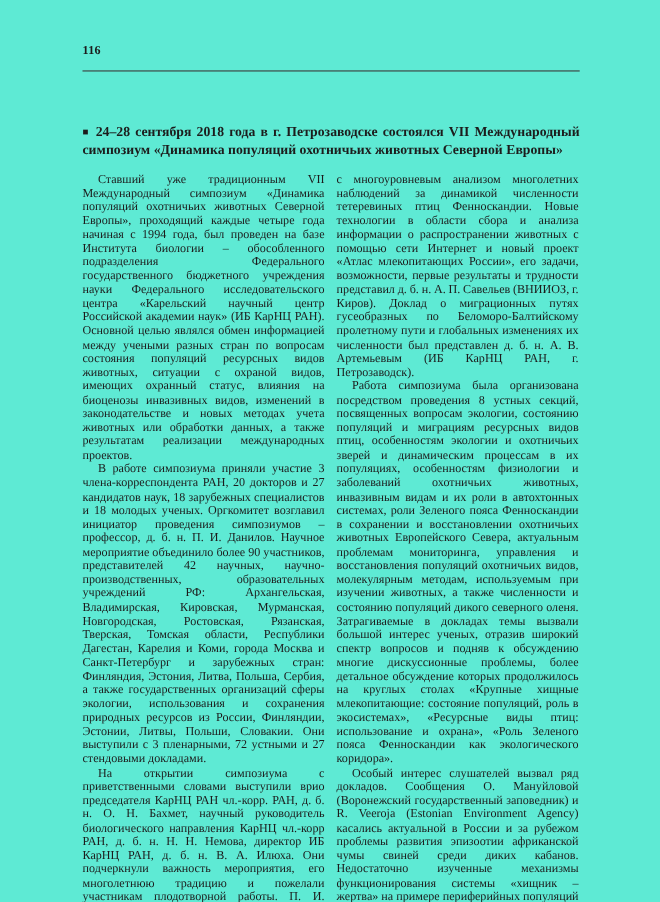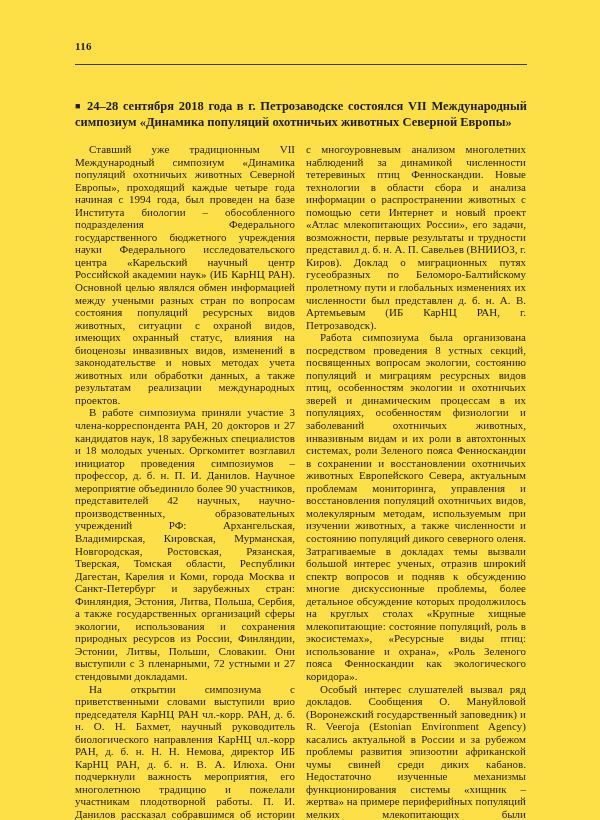--- a/index.html
+++ b/index.html
@@ -1,21 +1,21 @@
 <!DOCTYPE html>
 <html lang="ru"><head>
 <meta charset="utf-8">
 <style>
   html, body { margin: 0; padding: 0; background: #e9e9e9; }
   .page {
     position: relative;
     width: 600px;
     height: 820px;
     margin: 0 auto;
-    background: #fde047;
+    background: #5eead4;
     color: #1c1c1c;
     font-family: "Liberation Serif", "DejaVu Serif", serif;
     overflow: hidden;
     box-sizing: border-box;
   }
   .content {
     position: absolute;
     left: 75px;
     top: 0;
     width: 452px;
@@ -36,21 +36,21 @@
   .running-head {
     text-align: center;
     color: #2a2a2a;
   }
   .rule {
     border: none;
     border-top: 1.2px solid #3a3a3a;
     margin: 2px 0 0 0;
   }
   .article-title {
-    margin-top: 34px;
+    margin-top: 48px;
     font-weight: bold;
     font-size: 12.5px;
     line-height: 15px;
     text-align: justify;
   }
   .title-marker {
     font-size: 9px;
     position: relative;
     top: -1px;
     margin-right: 5px;

